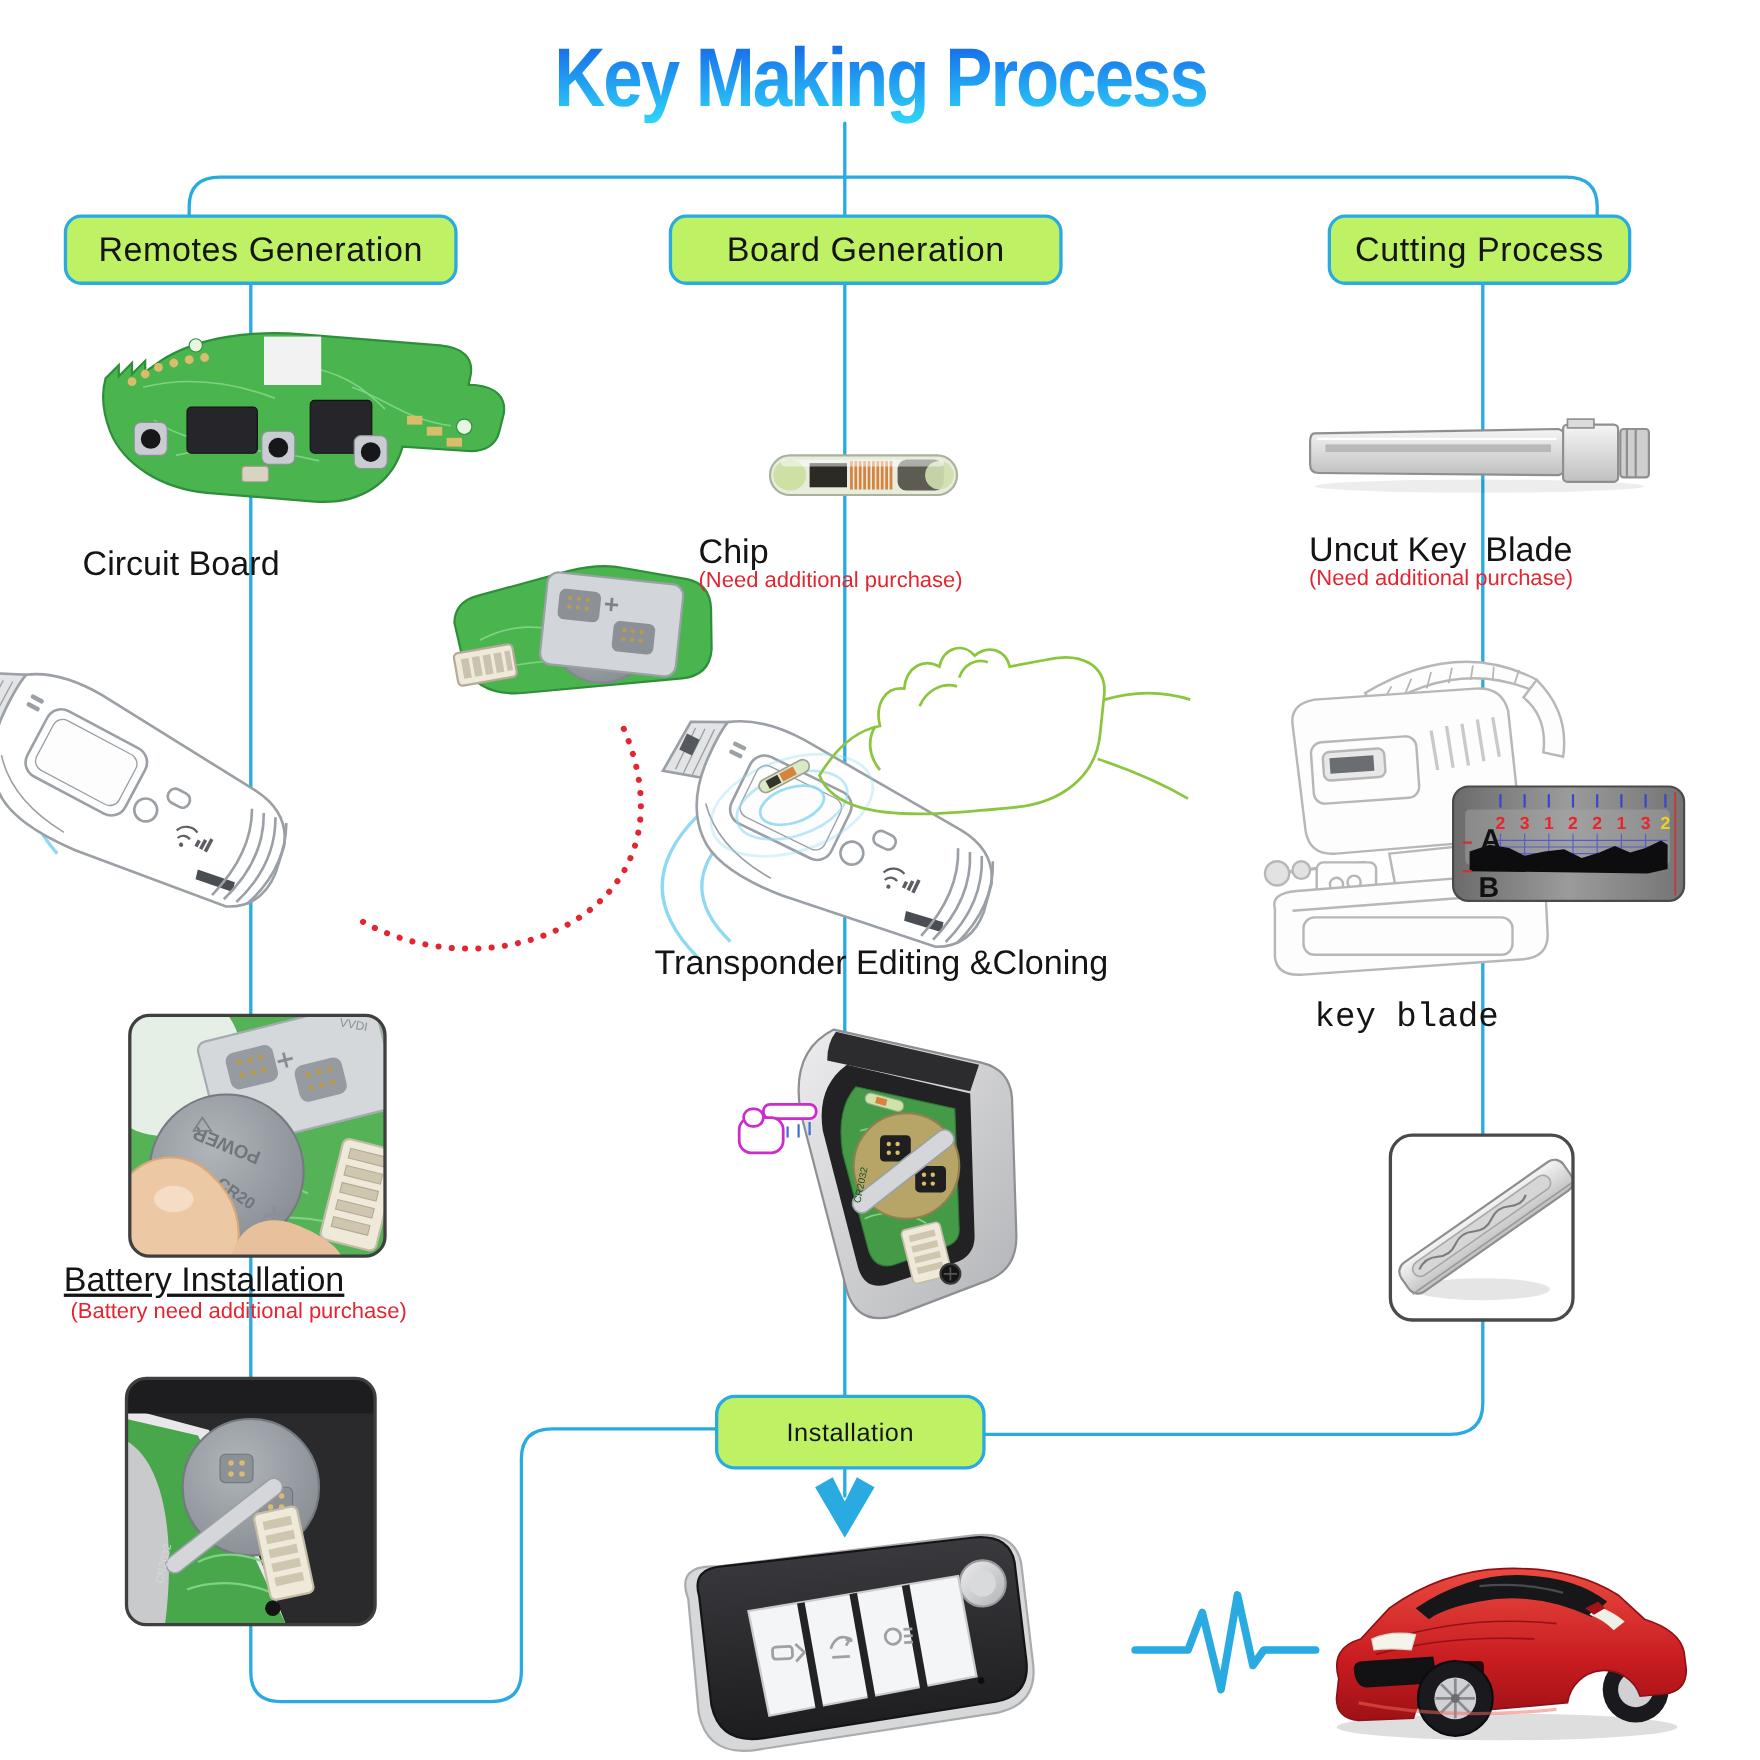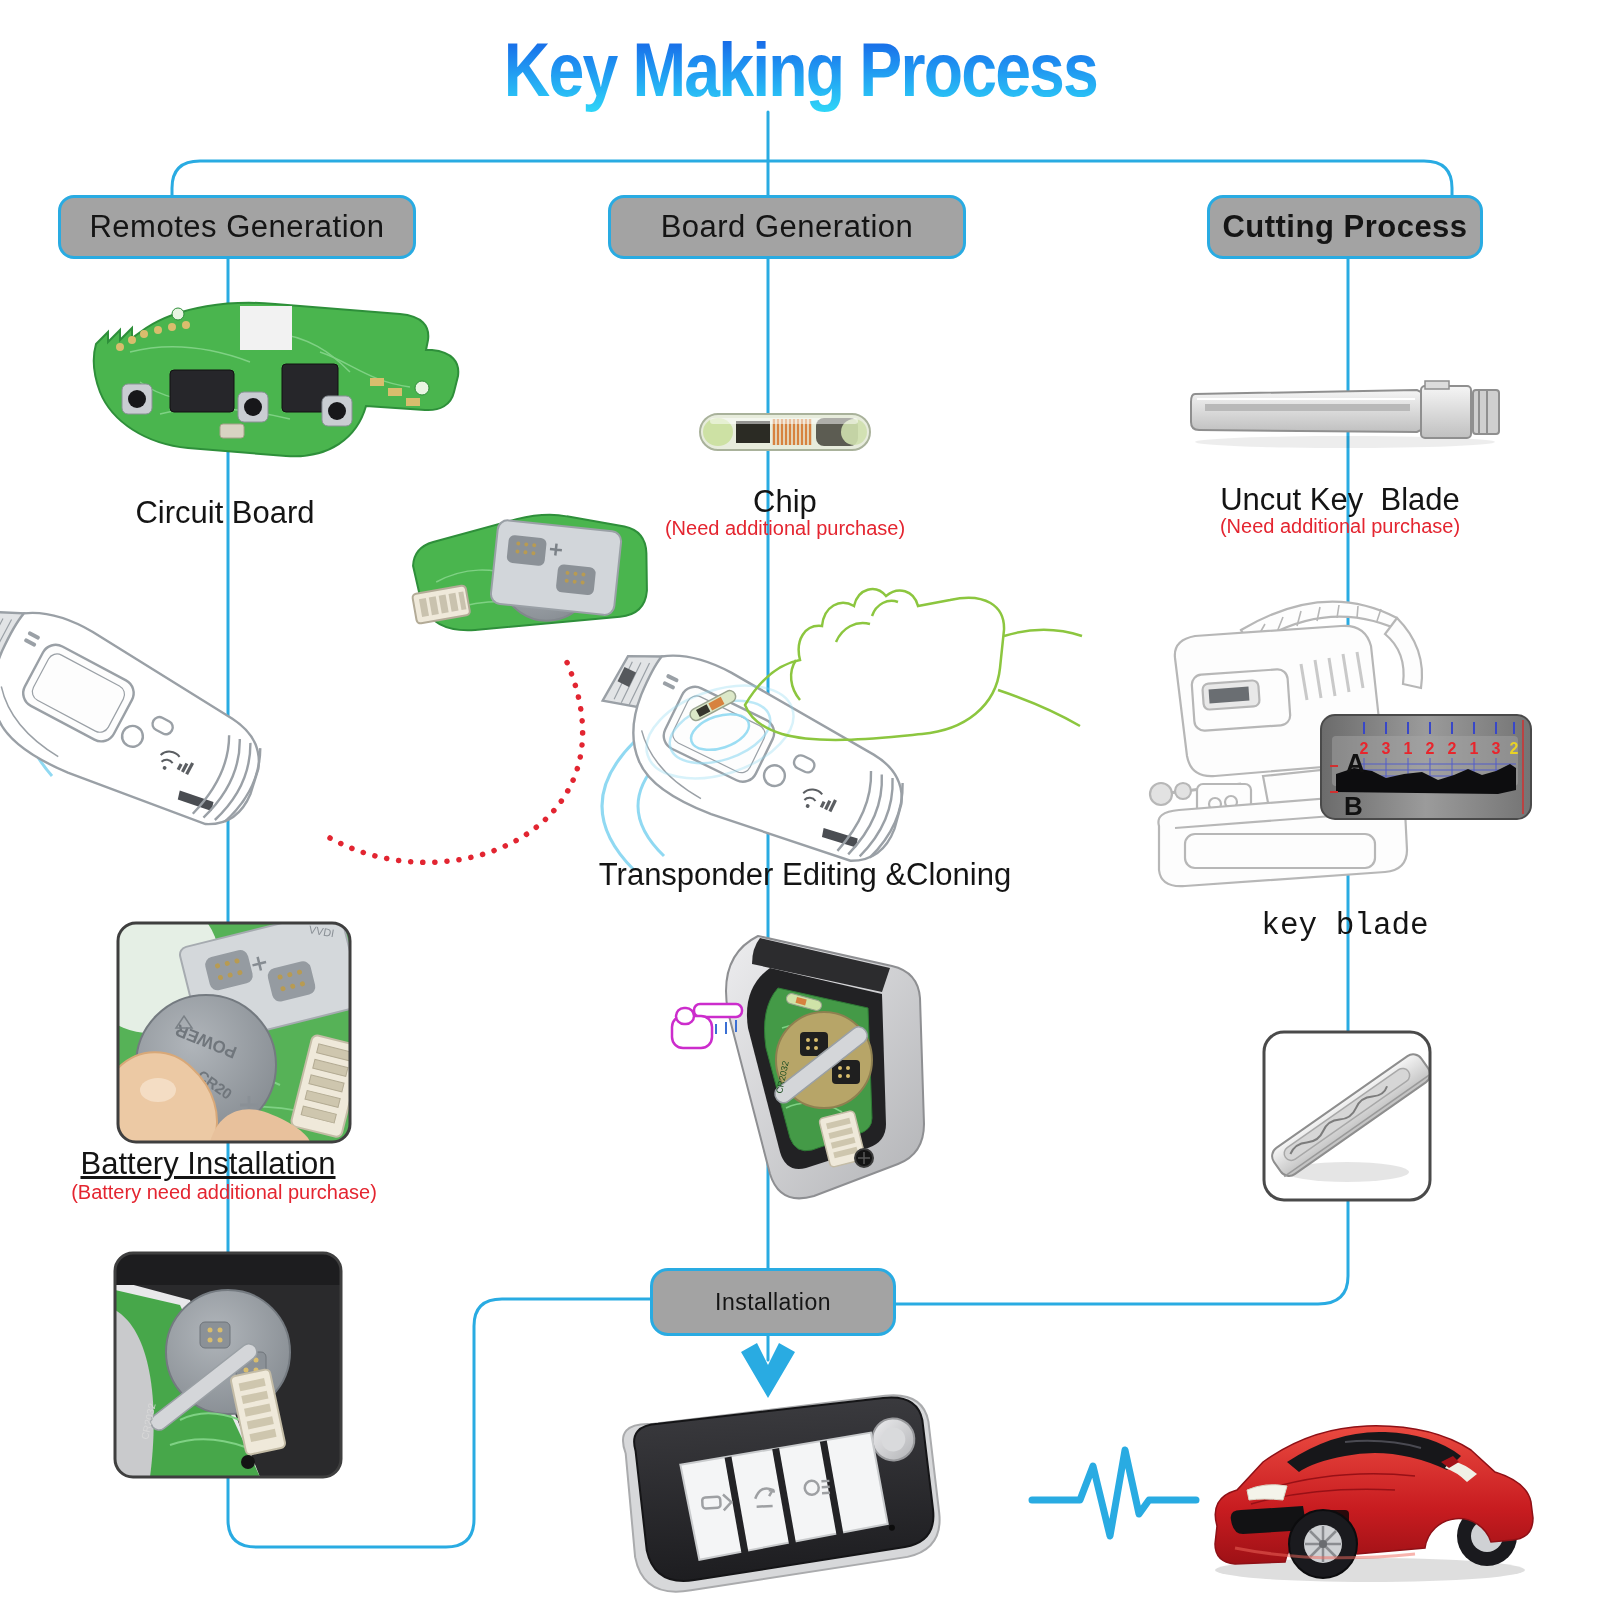--- a/index.html
+++ b/index.html
@@ -8,24 +8,24 @@
           font-family:"Liberation Sans",sans-serif;color:#111;}
   .layer{position:absolute;left:0;top:0;}
   svg{font-family:"Liberation Sans",sans-serif;}
   .title{position:absolute;left:0;top:30px;width:1600px;text-align:center;z-index:4;}
   .title span{display:inline-block;font-size:70px;font-weight:800;letter-spacing:-2px;
       transform:scaleX(.92) scaleY(1.08);color:#1b7ef0;}
   @supports ((-webkit-background-clip:text) or (background-clip:text)){
     .title span{background:linear-gradient(180deg,#1456e2 0%,#1e8ef0 42%,#2fd8f8 100%);
       -webkit-background-clip:text;background-clip:text;color:transparent;}
   }
-  .flowbox{position:absolute;background:#a3a3a3;border:3px solid var(--blue);border-radius:16px;
+  .flowbox{position:absolute;background:#bef264;border:3px solid var(--blue);border-radius:16px;
       display:flex;align-items:center;justify-content:center;font-size:31px;color:#151515;
       z-index:3;letter-spacing:.5px;}
-  .cap{position:absolute;z-index:3;text-align:center;white-space:pre;color:#141414;}
+  .cap{position:absolute;z-index:3;white-space:pre;color:#141414;}
   .cap.big{font-size:31px;}
   .cap.note{font-size:20px;color:var(--red);}
   .conn{z-index:1;}
   .figs{z-index:2;}
 </style>
 </head>
 <body>
 
 <div class="canvas">
 
@@ -483,21 +483,21 @@
   <div class="title">
     <span>Key Making Process</span>
   </div>
 
   <div class="flowbox" style="left:58px;top:195px;width:352px;height:58px;">
     <span>Remotes Generation</span>
   </div>
   <div class="flowbox" style="left:608px;top:195px;width:352px;height:58px;">
     <span>Board Generation</span>
   </div>
-  <div class="flowbox" style="left:1207px;top:195px;width:270px;height:58px;font-weight:bold;">
+  <div class="flowbox" style="left:1207px;top:195px;width:270px;height:58px;">
     <span>Cutting Process</span>
   </div>
   <div class="flowbox" style="left:650px;top:1268px;width:240px;height:62px;border-radius:18px;font-size:23px;">
     <span>Installation</span>
   </div>
 
   <div class="cap big" style="left:75px;top:495px;width:300px;">Circuit Board</div>
 
   <div class="cap big" style="left:635px;top:484px;width:300px;">Chip</div>
   <div class="cap note" style="left:635px;top:517px;width:300px;">(Need additional purchase)</div>

